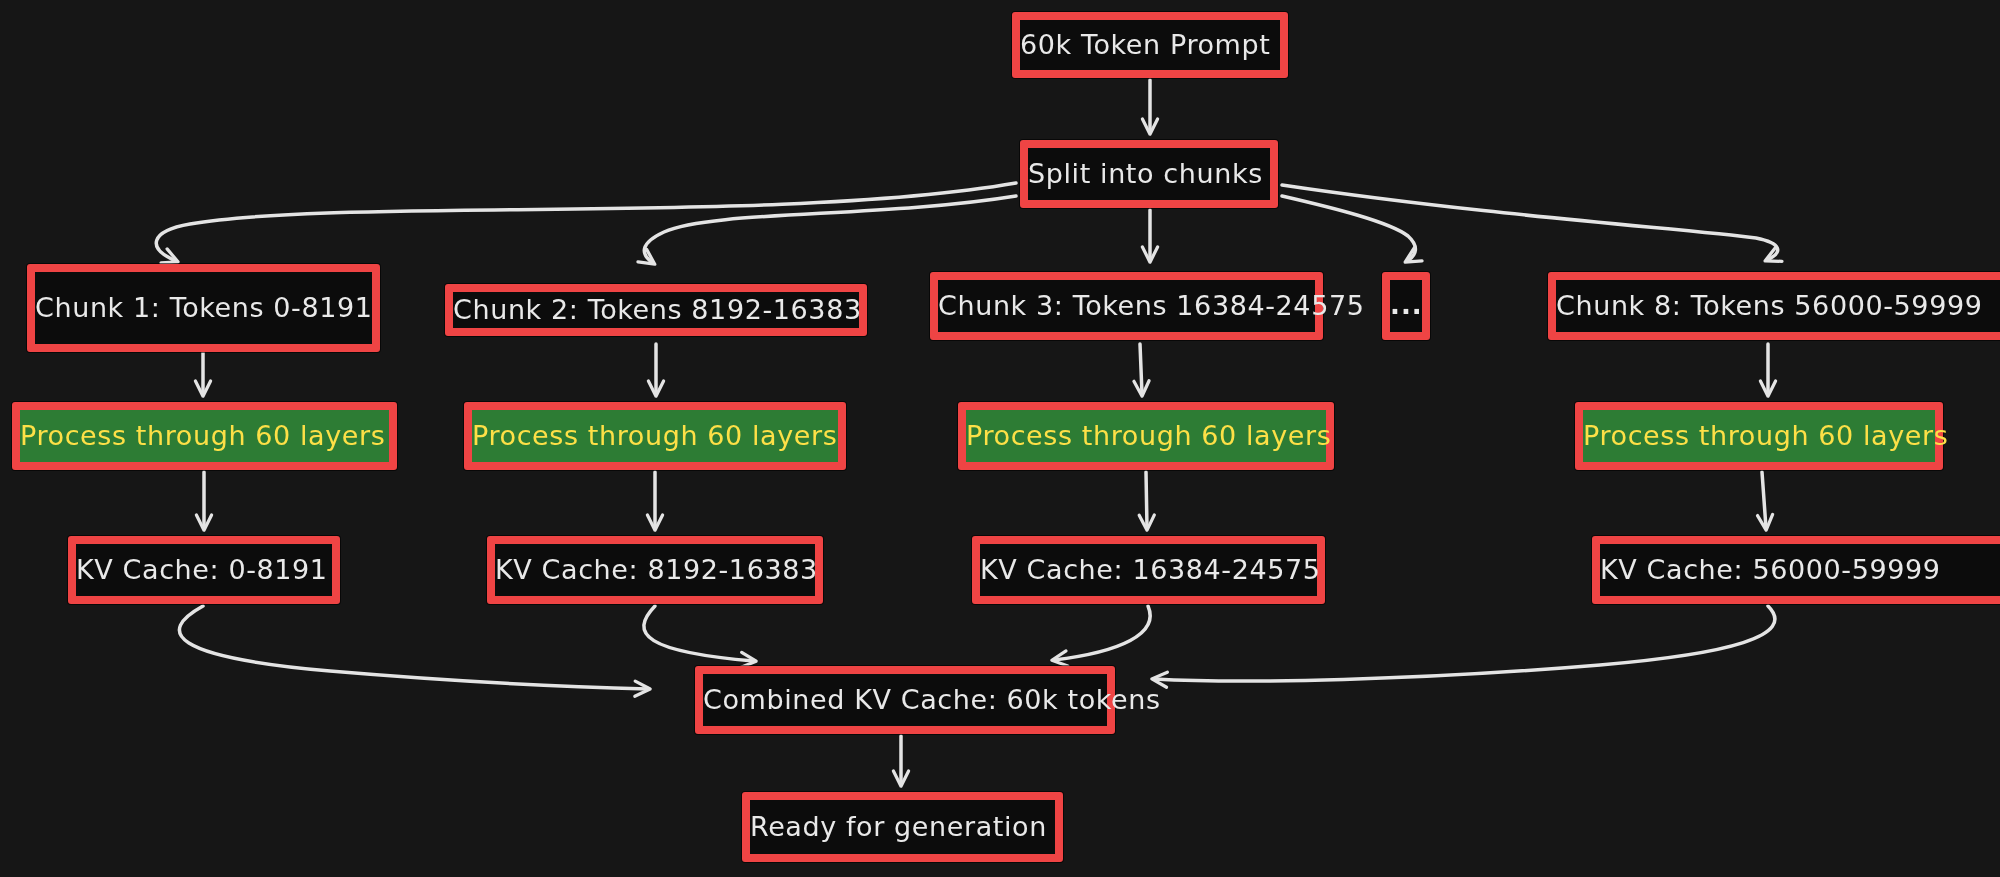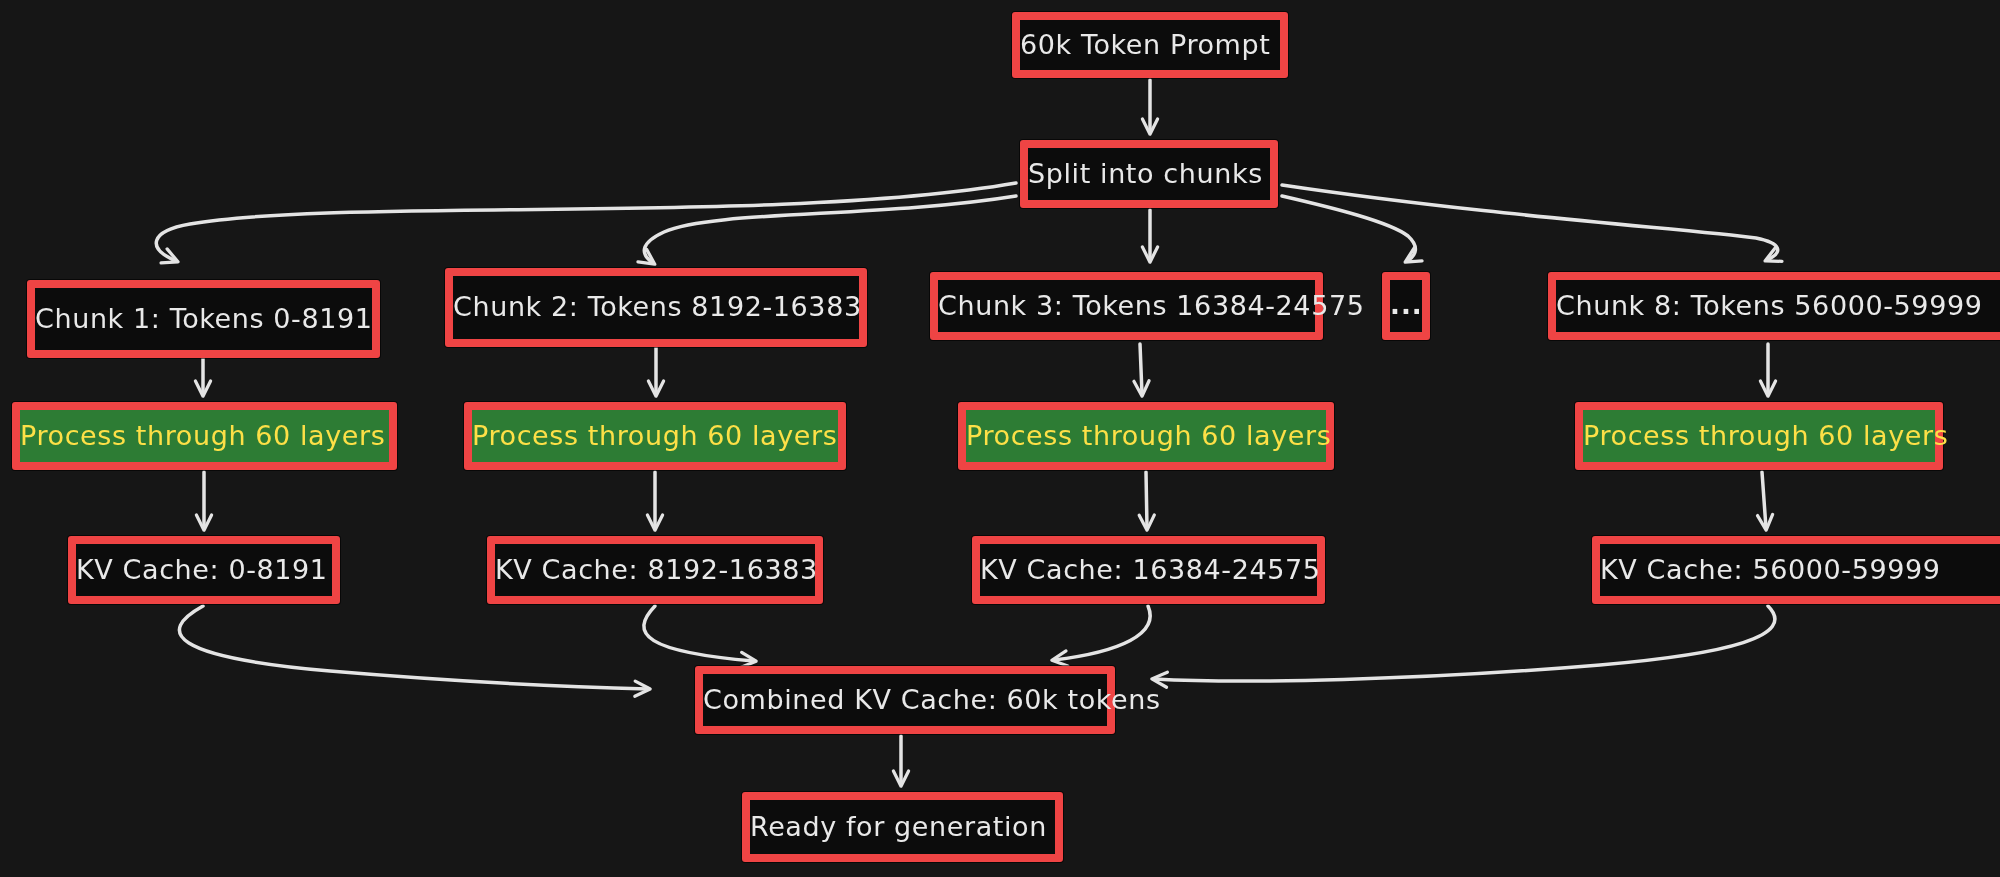--- a/index.html
+++ b/index.html
@@ -67,24 +67,24 @@
   </svg>
 
   <div class="node" style="left:1012px;top:12px;width:276px;height:66px">
     <span class="lbl">60k Token Prompt</span>
   </div>
 
   <div class="node" style="left:1020px;top:140px;width:258px;height:68px">
     <span class="lbl">Split into chunks</span>
   </div>
 
-  <div class="node" style="left:27px;top:280px;width:353px;height:78px">
+  <div class="node" style="left:27px;top:264px;width:353px;height:88px">
     <span class="lbl">Chunk 1: Tokens 0-8191</span>
   </div>
-  <div class="node" style="left:445px;top:268px;width:422px;height:79px">
+  <div class="node" style="left:445px;top:284px;width:422px;height:52px">
     <span class="lbl">Chunk 2: Tokens 8192-16383</span>
   </div>
   <div class="node" style="left:930px;top:272px;width:393px;height:68px">
     <span class="lbl">Chunk 3: Tokens 16384-24575</span>
   </div>
   <div class="node dots" style="left:1382px;top:272px;width:48px;height:68px">
     <span class="lbl">...</span>
   </div>
   <div class="node" style="left:1548px;top:272px;width:528px;height:68px">
     <span class="lbl">Chunk 8: Tokens 56000-59999</span>

